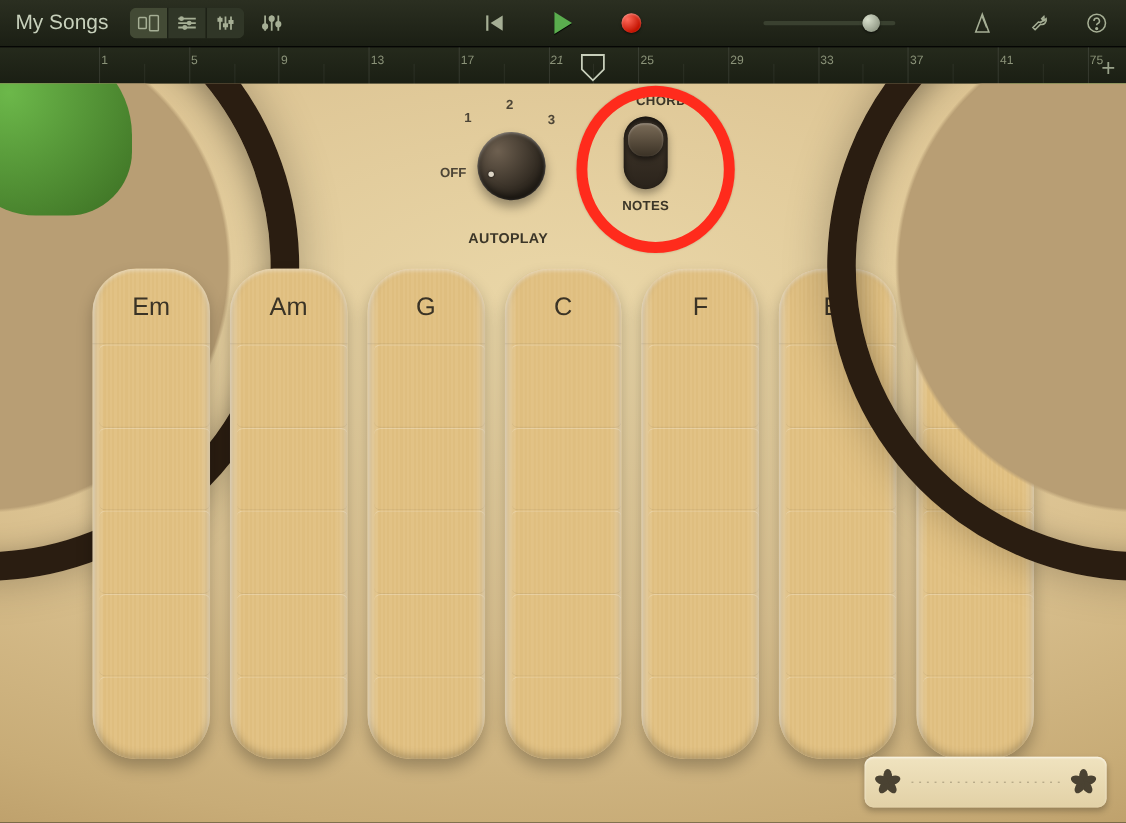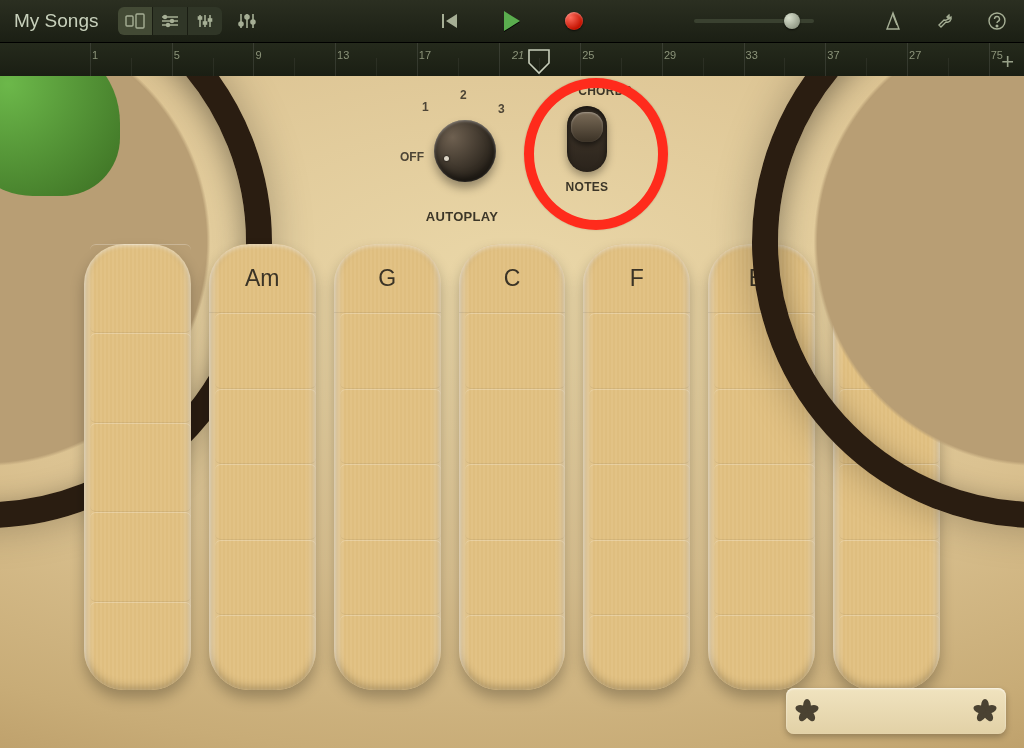--- a/index.html
+++ b/index.html
@@ -195,36 +195,36 @@
       <div class="tick major" style="left: 253.404px;"></div>
       <div class="ticklabel" style="left: 253.404px;">9</div>
       <div class="tick minor" style="left: 294.255px;"></div>
       <div class="tick major" style="left: 335.106px;"></div>
       <div class="ticklabel" style="left: 335.106px;">13</div>
       <div class="tick minor" style="left: 375.957px;"></div>
       <div class="tick major" style="left: 416.809px;"></div>
       <div class="ticklabel" style="left: 416.809px;">17</div>
       <div class="tick minor" style="left: 457.66px;"></div>
       <div class="tick major" style="left: 498.511px;"></div>
-      <div class="ticklabel" style="left: 510px; font-style: italic;">21</div>
+      <div class="ticklabel" style="left: 498px; font-style: italic;">21</div>
       <div class="tick minor" style="left: 539.362px;"></div>
       <div class="tick major" style="left: 580.213px;"></div>
       <div class="ticklabel" style="left: 580.213px;">25</div>
       <div class="tick minor" style="left: 621.064px;"></div>
       <div class="tick major" style="left: 661.915px;"></div>
       <div class="ticklabel" style="left: 661.915px;">29</div>
       <div class="tick minor" style="left: 702.766px;"></div>
       <div class="tick major" style="left: 743.617px;"></div>
       <div class="ticklabel" style="left: 743.617px;">33</div>
       <div class="tick minor" style="left: 784.468px;"></div>
       <div class="tick major" style="left: 825.319px;"></div>
       <div class="ticklabel" style="left: 825.319px;">37</div>
       <div class="tick minor" style="left: 866.17px;"></div>
       <div class="tick major" style="left: 907.021px;"></div>
-      <div class="ticklabel" style="left: 907.021px;">27</div>
+      <div class="ticklabel" style="left: 907.021px;">41</div>
       <div class="tick minor" style="left: 947.872px;"></div>
       <div class="tick major" style="left: 988.723px;"></div>
       <div class="ticklabel" style="left: 988.723px;">75</div>
     </div>
 
   <div class="surface">
     <div class="green-l"></div>
     <div class="green-r"></div>
 
     <div class="controls">
@@ -243,20 +243,21 @@
           <div class="rocker"></div>
         </div>
         <div class="bot">NOTES</div>
       </div>
 
       <div class="redcirc"></div>
     </div>
 
     <div class="strips" id="strips">
         <div class="strip">
+          <div class="head">Em</div>
           <div class="seg"></div>
           <div class="seg"></div>
           <div class="seg"></div>
           <div class="seg"></div>
           <div class="seg"></div>
         </div>
         <div class="strip">
           <div class="head">Am</div>
           <div class="seg"></div>
           <div class="seg"></div>

